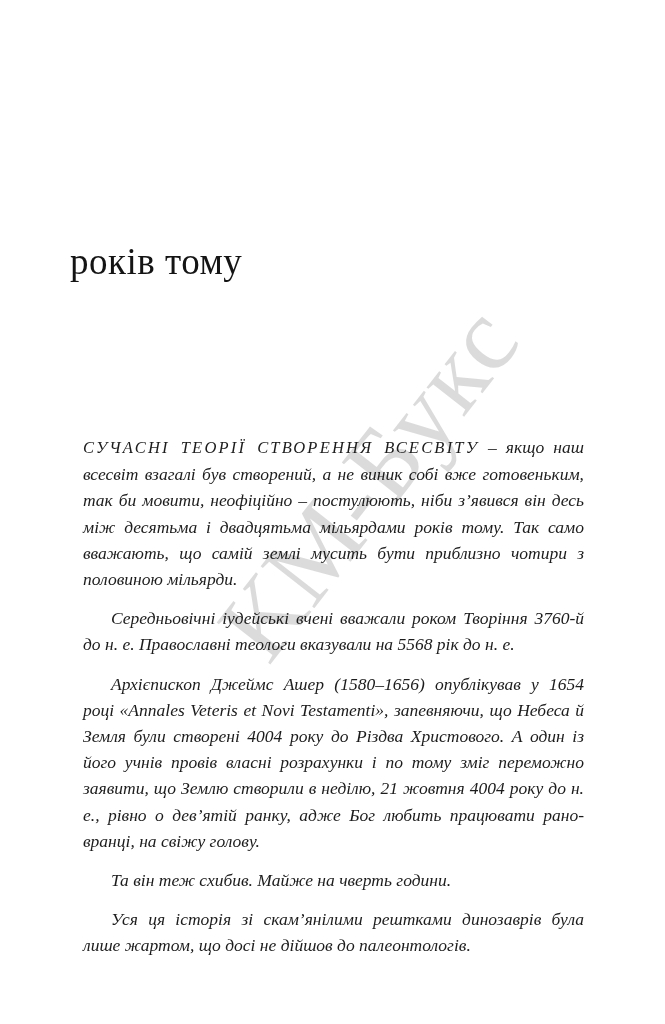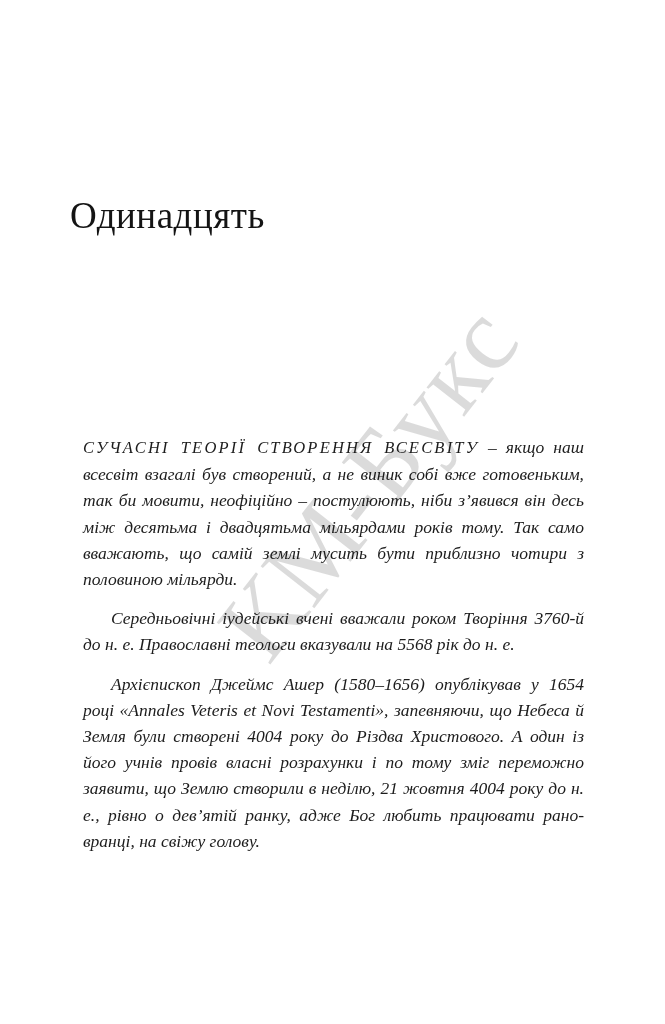--- a/index.html
+++ b/index.html
@@ -66,22 +66,25 @@
   }
 </style>
 </head>
 <body>
 
 <div class="book-page">
 
   <div class="watermark">КМ-Букс</div>
 
   <h1 class="chapter-title">
-    <span>Одинадцять</span><br>
+    <br>
+    <span>років тому</span>
   </h1>
 
   <div class="body-text" id="paragraphs">
       <p><span class="lead-caps">СУЧАСНІ ТЕОРІЇ СТВОРЕННЯ ВСЕСВІТУ</span> – якщо наш всесвіт взагалі був створений, а не виник собі вже готовеньким, так би мовити, неофіційно – постулюють, ніби з’явився він десь між десятьма і двадцятьма мільярдами років тому. Так само вважають, що самій землі мусить бути приблизно чотири з половиною мільярди.</p>
       <p class="indent">Середньовічні іудейські вчені вважали роком Творіння 3760-й до н. е. Православні теологи вказували на 5568 рік до н. е.</p>
       <p class="indent">Архієпископ Джеймс Ашер (1580–1656) опублікував у 1654 році «Annales Veteris et Novi Testamenti», запевняючи, що Небеса й Земля були створені 4004 року до Різдва Христового. А один із його учнів провів власні розрахунки і по тому зміг переможно заявити, що Землю створили в неділю, 21 жовтня 4004 року до н. е., рівно о дев’ятій ранку, адже Бог любить працювати рано-вранці, на свіжу голову.</p>
+      <p class="indent">Та він теж схибив. Майже на чверть години.</p>
+      <p class="indent">Уся ця історія зі скам’янілими рештками динозаврів була лише жартом, що досі не дійшов до палеонтологів.</p>
     </div>
 
 </div>
 
 </body></html>

